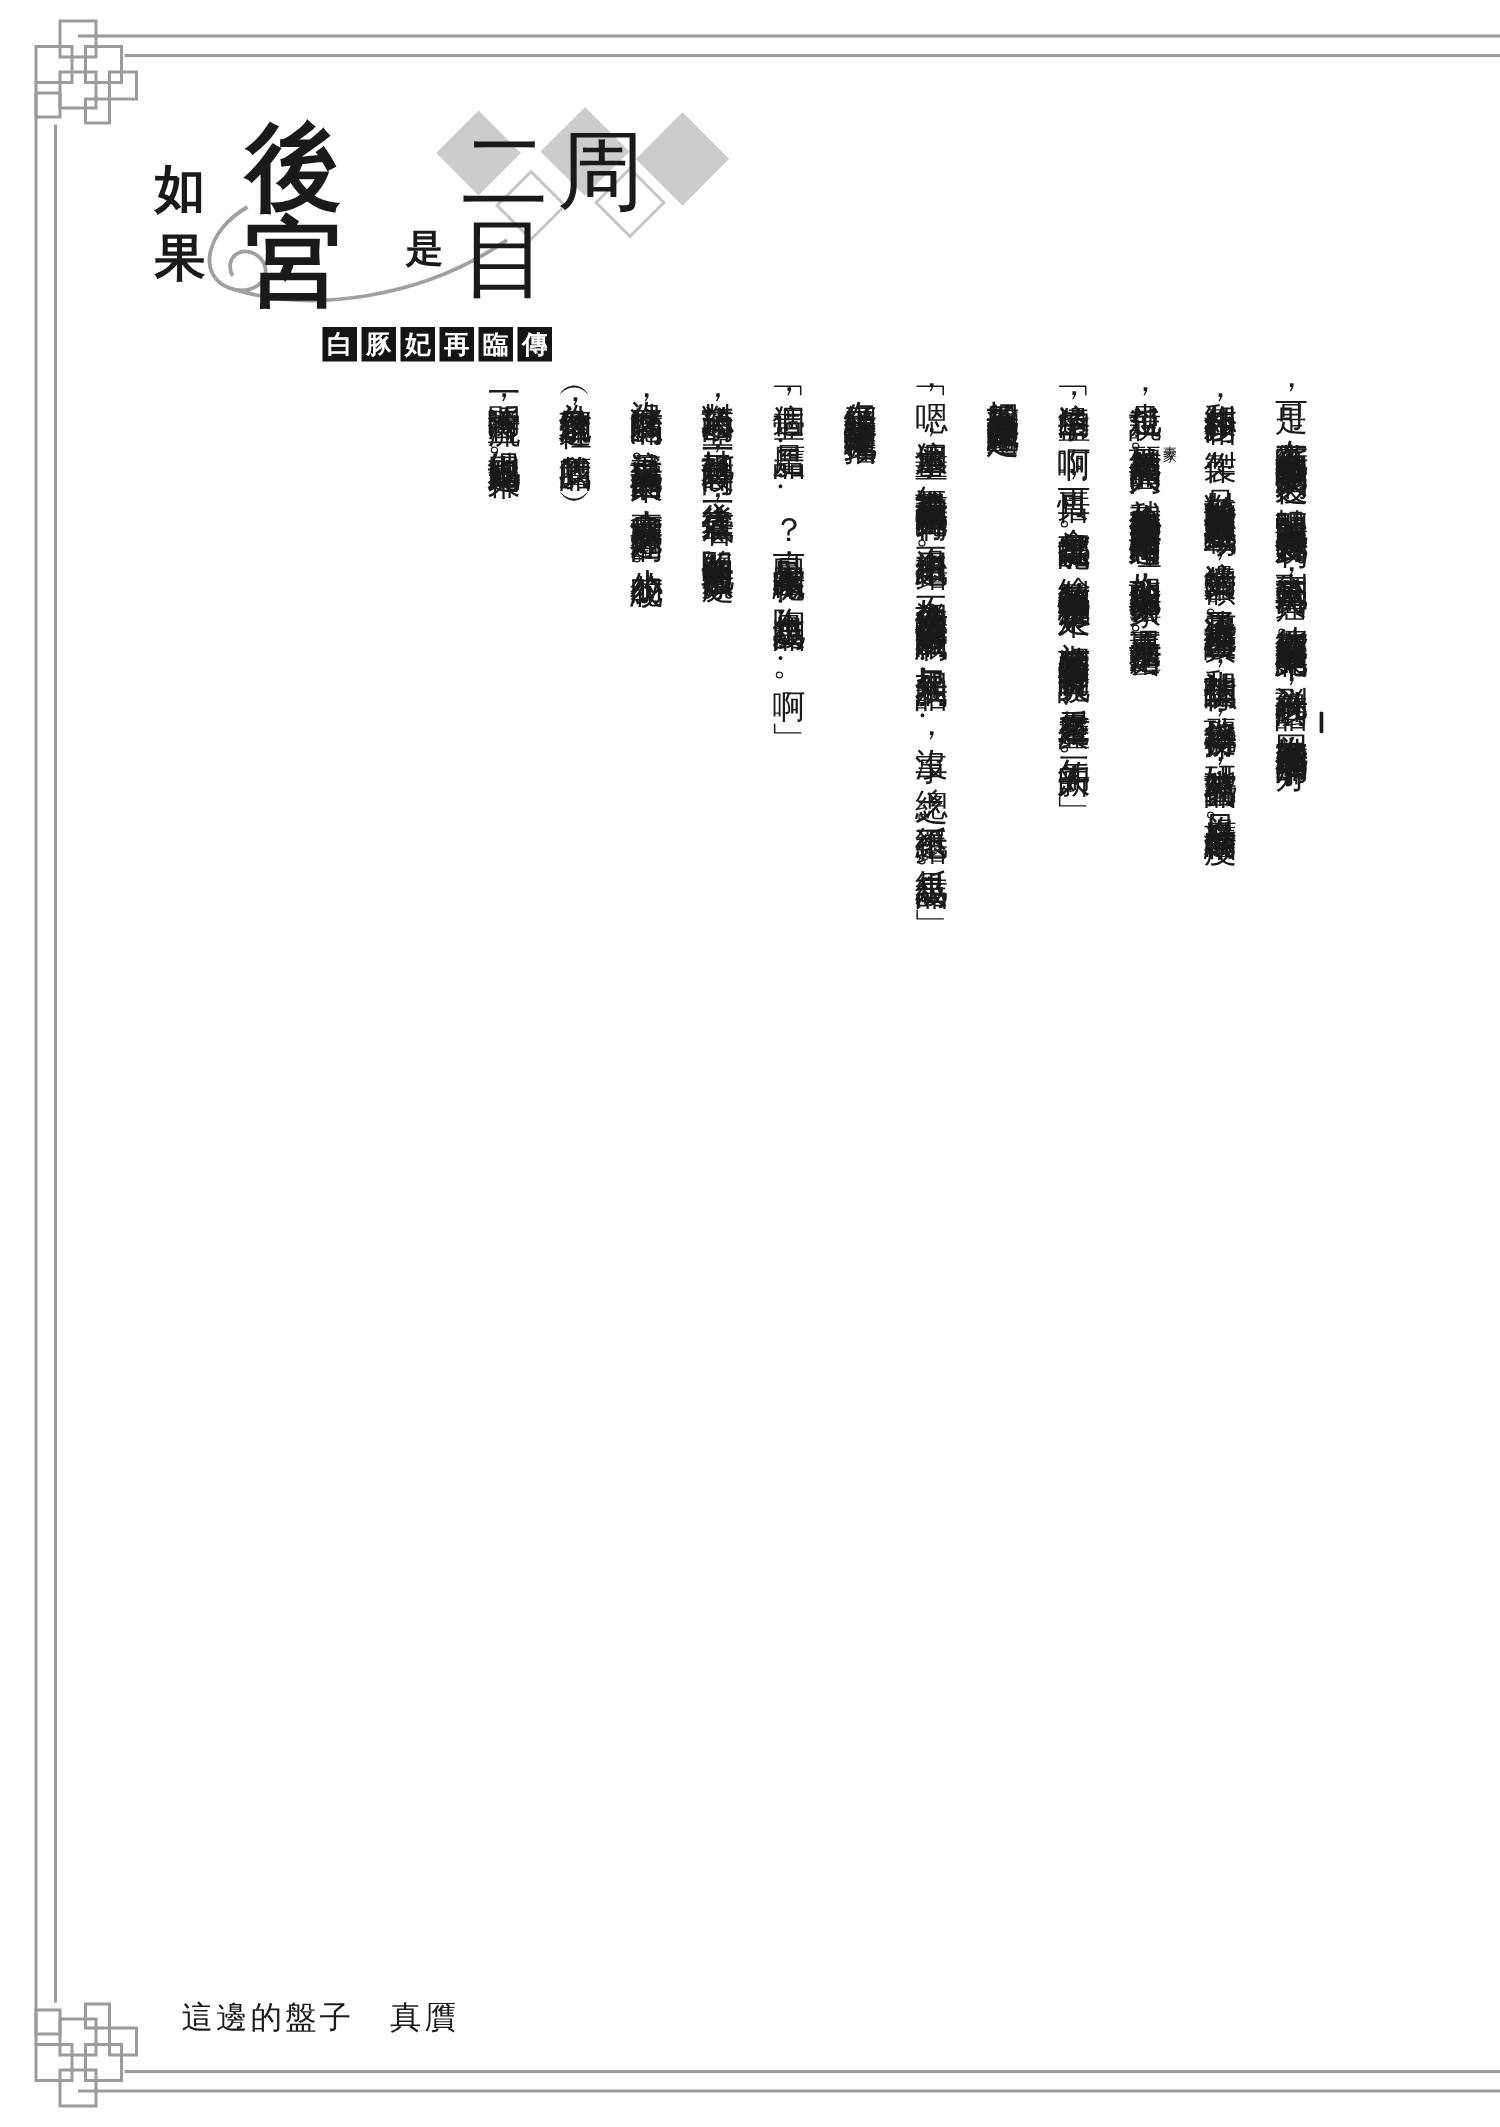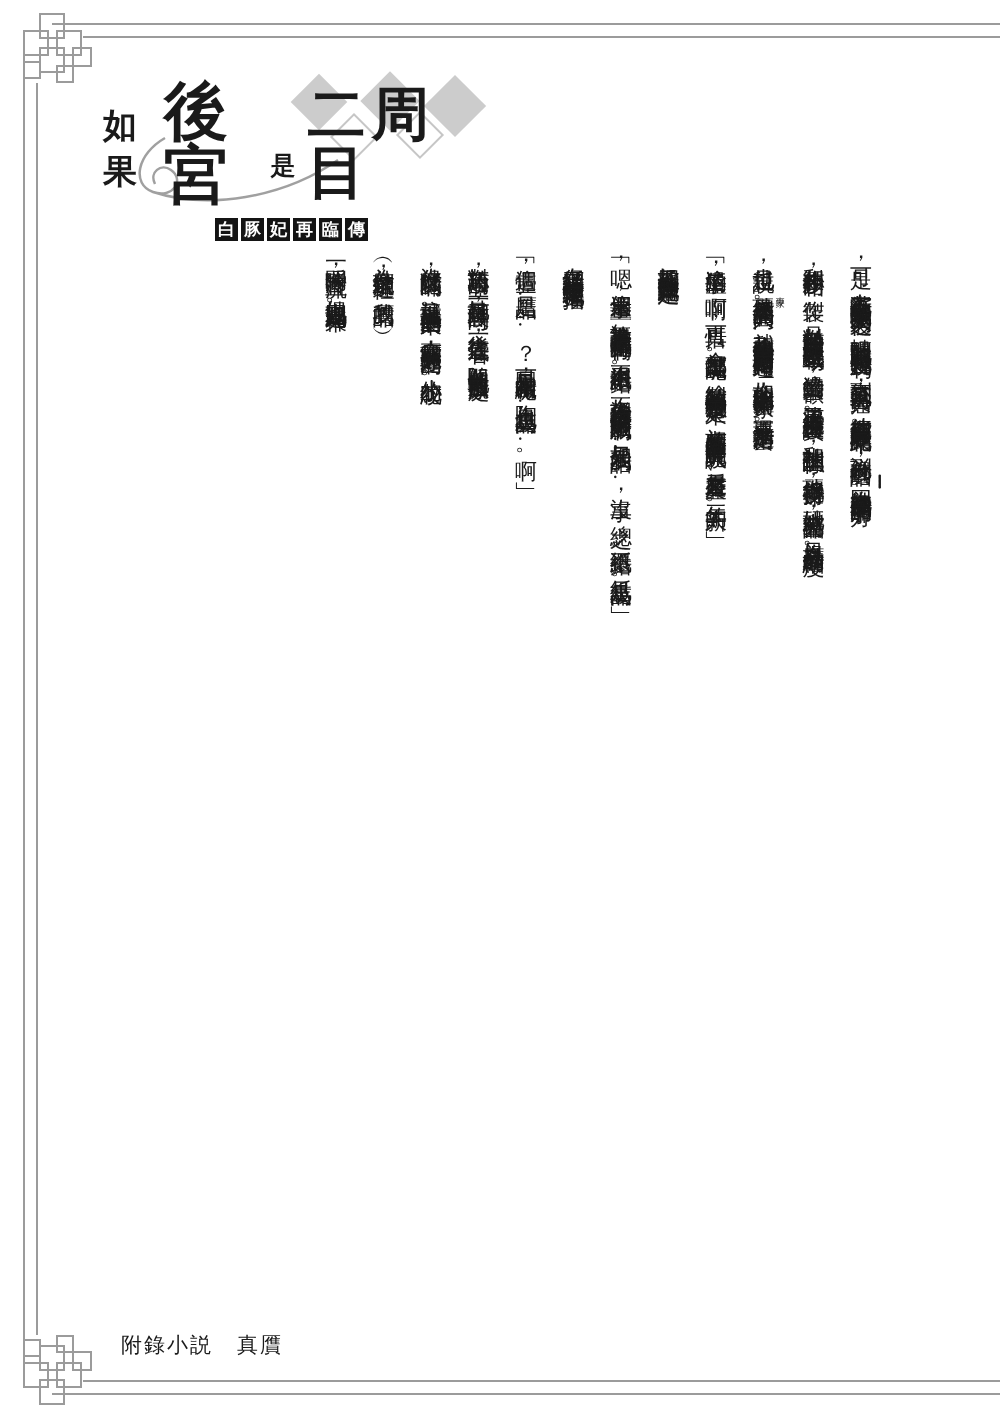--- a/index.html
+++ b/index.html
@@ -12,21 +12,21 @@
   
   .frame-svg{position:absolute;left:0;top:0;width:1000px;height:1418px;}
 
   
   .logo{position:absolute;left:103px;top:80px;width:360px;}
   .logo-main{display:flex;align-items:center;position:relative;z-index:1;}
   .t-ru{font-size:34px;font-weight:700;margin-top:10px;letter-spacing:1px;}
   .t-big{font-size:64px;font-weight:700;margin-left:4px;line-height:1;}
   .t-shi{font-size:25px;font-weight:700;margin-top:42px;margin-left:3px;}
   .title-end{position:relative;margin-left:12px;}
-  .t-big2{font-size:58px;font-weight:700;line-height:1;letter-spacing:6px;position:relative;z-index:2;display:inline-block;margin-top:0;}
+  .t-big2{font-size:58px;font-weight:400;line-height:1;letter-spacing:6px;position:relative;z-index:2;display:inline-block;margin-top:0;}
   .dia{position:absolute;transform:rotate(45deg);z-index:1;}
   .dia.fill{background:#cccccc;}
   .dia.line{background:#ffffff;border:2px solid #c6c6c6;}
   .logo-sub{display:flex;gap:3px;margin:10px 0 0 112px;position:relative;z-index:2;}
   .sub-box{width:23px;height:23px;background:#141414;color:#ffffff;
     display:flex;align-items:center;justify-content:center;
     font-size:17px;font-weight:700;line-height:1;}
   .swirl{position:absolute;left:20px;top:52px;z-index:0;}
 
   
@@ -114,14 +114,14 @@
     <p>「嗯，這個水墨畫，無論畫功還是書法都完全不行啊。不過用紙還不錯。不如説為什麼這種技術要用這麼好的紙啊，如果是我的話……沒事，總之，紙還不錯。紙是高級品。」</p>
     <p>在仔細端詳了水墨畫之後輕輕地搖了搖頭。</p>
     <p>「這個壺，是贋品……？可是圖案相當精緻呢，陶土也是高級品……啊。」</p>
     <p>對於這小巧的壺，她打量了一段時間，之後往壺底一看，隨即匆匆地將它放回了原處。</p>
     <p>沒什麼好隱瞞的，這就是出自珠麗之手的東西。壺底印著只有珠麗才知道的，小小的花紋。</p>
     <p>（為什麼流到這裡了，我的贋品！）</p>
     <p>一瞬間冷汗直流，但她也因此回過神來。</p>
   </div>
 
 <div class="footer">
-  <span class="flabel">附錄小説</span><span class="ftitle">真贋</span>
+  <span class="flabel">這邊的盤子</span><span class="ftitle">真贋</span>
 </div>
 
 </body></html>

